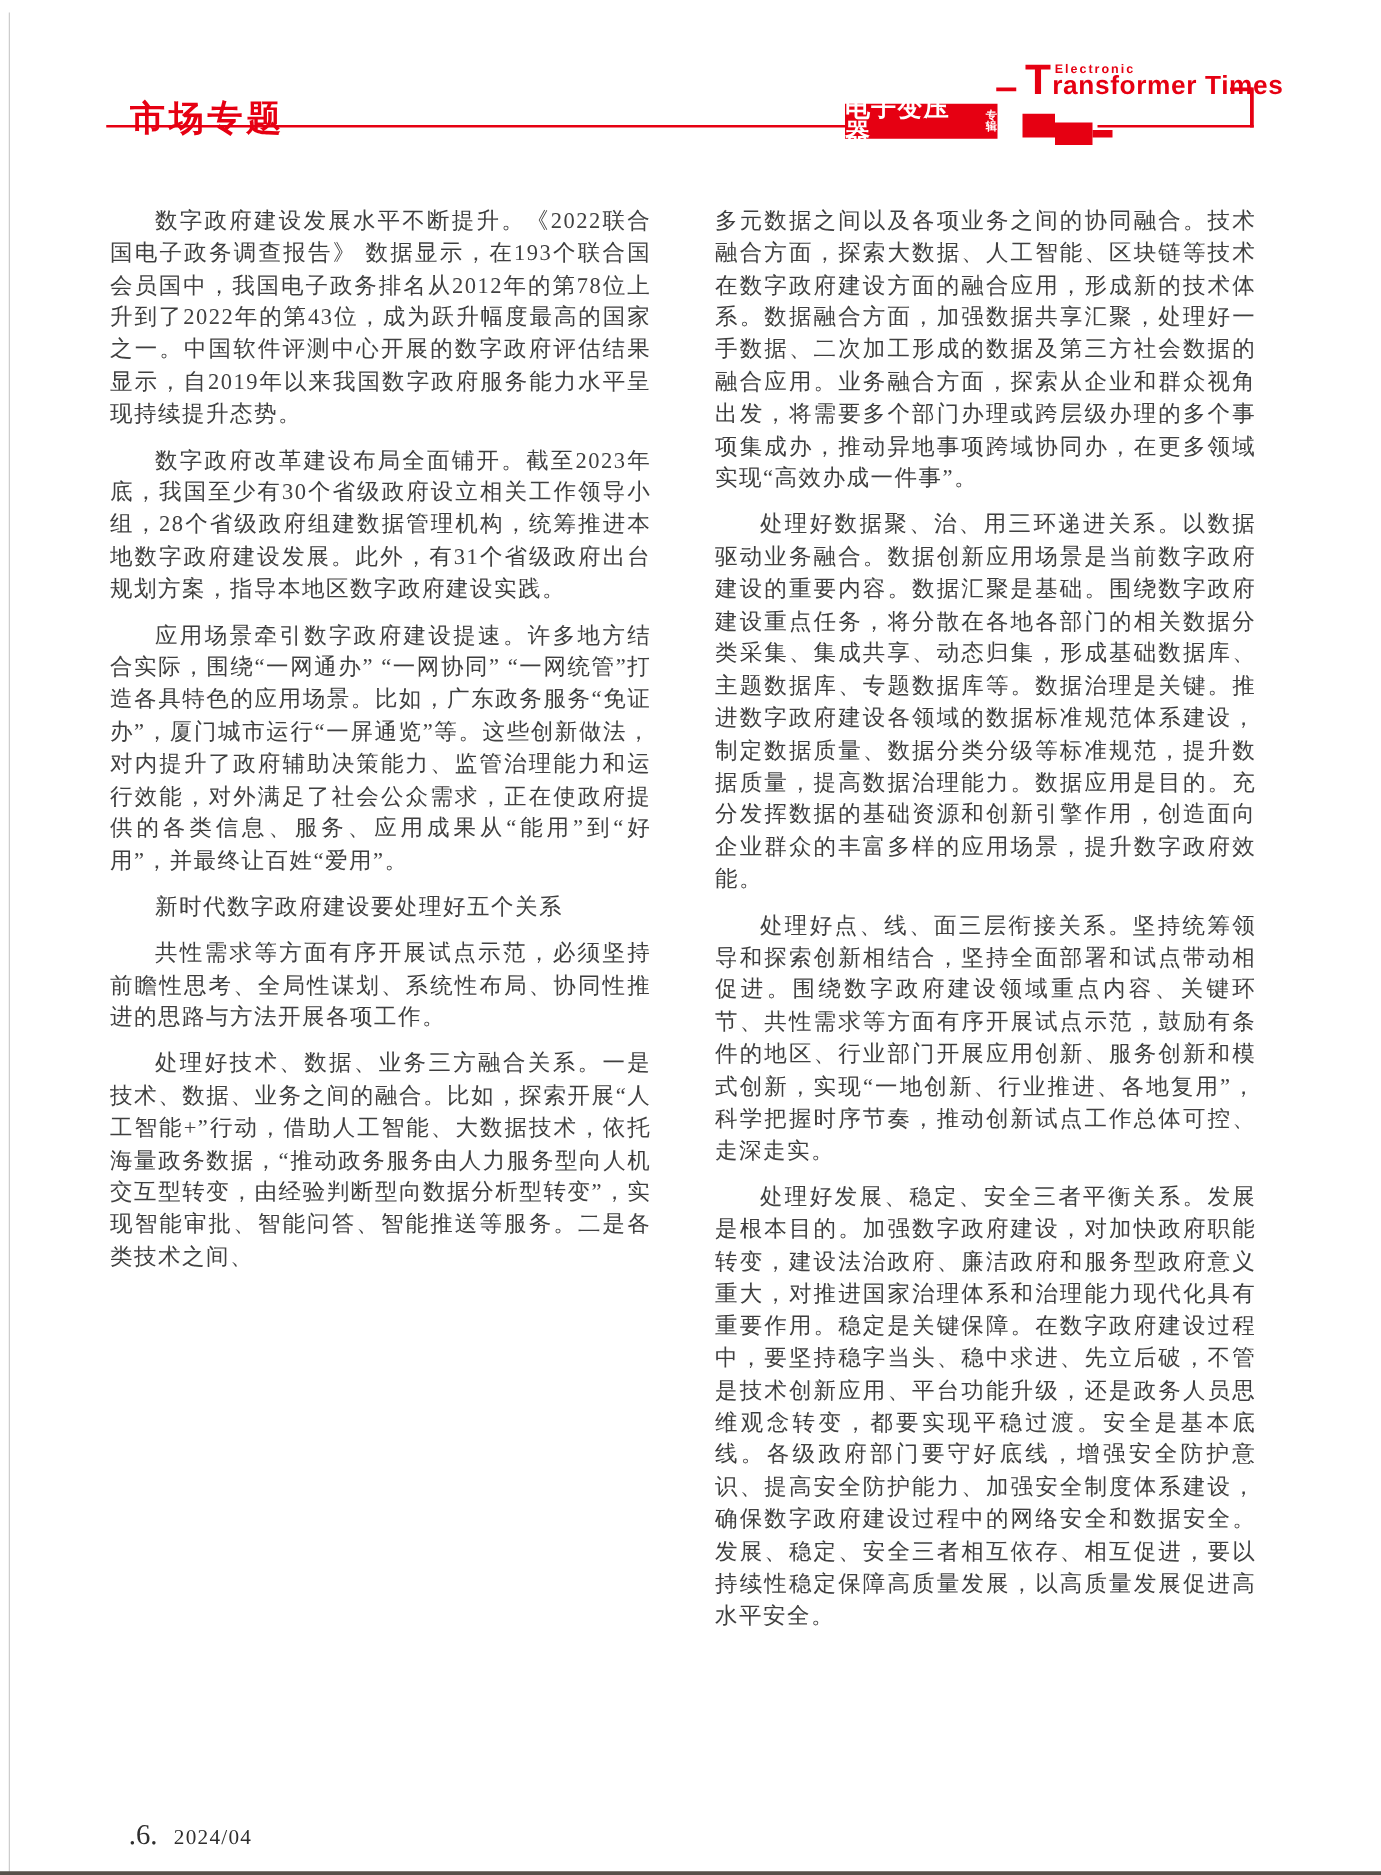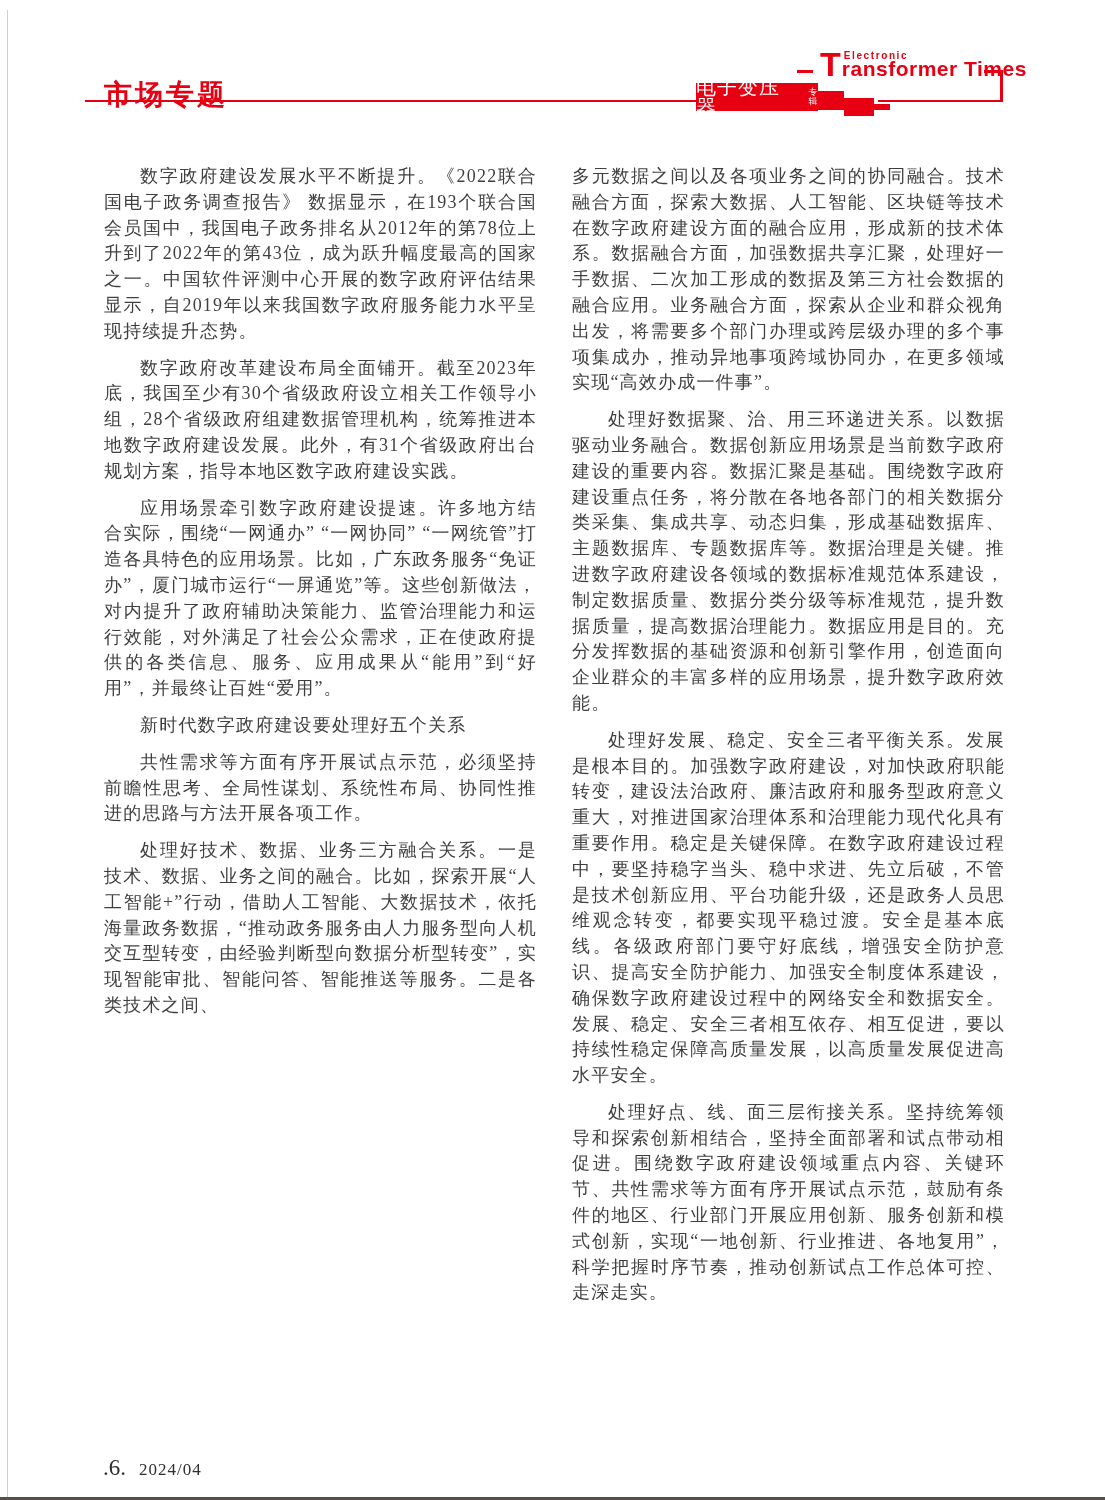--- a/index.html
+++ b/index.html
@@ -30,40 +30,40 @@
     font-family:"Liberation Sans", sans-serif;font-weight:bold;
   }
   .en-initial{font-size:34px;line-height:23px;}
   .en-col{display:flex;flex-direction:column;margin-left:1px;justify-content:center;}
   .en-electronic{font-size:10px;line-height:11px;letter-spacing:1.6px;margin-left:2px;}
   .en-rest{font-size:21px;line-height:15px;letter-spacing:0.5px;}
   .corner-top{position:absolute;left:984px;top:70px;width:18px;height:3px;background:var(--accent_red,#e60012);}
   .corner-vert{position:absolute;left:1000px;top:70px;width:3px;height:32px;background:var(--accent_red,#e60012);}
   .rule-right{position:absolute;left:878px;top:100px;width:125px;height:2px;background:var(--accent_red,#e60012);}
   .cn-box{
-    position:absolute;left:696px;top:83px;width:122px;height:28px;
+    position:absolute;left:676px;top:83px;width:122px;height:28px;
     background:var(--accent_red,#e60012);color:#ffffff;
     display:flex;align-items:center;justify-content:center;
-    font-family:"Liberation Sans", sans-serif;font-weight:normal;
+    font-family:"Liberation Sans", sans-serif;font-weight:bold;
   }
   .cn-name{font-size:20px;letter-spacing:1px;line-height:1;}
   .cn-suffix{display:inline-block;width:10px;font-size:9px;line-height:1.05;margin-left:14px;word-break:break-all;}
   .step{position:absolute;background:var(--accent_red,#e60012);}
   .step1{left:818px;top:91px;width:26px;height:19px;}
   .step2{left:844px;top:98px;width:30px;height:18px;}
   .step3{left:874px;top:104px;width:16px;height:6px;}
 
   
   .col{
     position:absolute;top:164px;width:433px;
     font-size:18px;line-height:25.8px;
     color:var(--body_text,#3f3f3f);
     text-align:justify;letter-spacing:1.2px;
   }
-  .col-left{left:104px;}
+  .col-left{left:88px;}
   .col-right{left:572px;}
   .para{margin:0 0 11px 0;text-indent:2em;}
   .para.no-indent{text-indent:0;}
 
   
   .footer{position:absolute;left:103px;top:1424px;display:flex;align-items:baseline;gap:13px;color:#2e2e2e;}
   .pagenum{font-size:23px;}
   .issue{font-size:17px;letter-spacing:1px;margin-top:36px;}
 </style>
 </head>
@@ -102,21 +102,21 @@
     <p class="para">数字政府改革建设布局全面铺开。截至2023年底，我国至少有30个省级政府设立相关工作领导小组，28个省级政府组建数据管理机构，统筹推进本地数字政府建设发展。此外，有31个省级政府出台规划方案，指导本地区数字政府建设实践。</p>
     <p class="para">应用场景牵引数字政府建设提速。许多地方结合实际，围绕“一网通办” “一网协同” “一网统管”打造各具特色的应用场景。比如，广东政务服务“免证办”，厦门城市运行“一屏通览”等。这些创新做法，对内提升了政府辅助决策能力、监管治理能力和运行效能，对外满足了社会公众需求，正在使政府提供的各类信息、服务、应用成果从“能用”到“好用”，并最终让百姓“爱用”。</p>
     <p class="para">新时代数字政府建设要处理好五个关系</p>
     <p class="para">共性需求等方面有序开展试点示范，必须坚持前瞻性思考、全局性谋划、系统性布局、协同性推进的思路与方法开展各项工作。</p>
     <p class="para">处理好技术、数据、业务三方融合关系。一是技术、数据、业务之间的融合。比如，探索开展“人工智能+”行动，借助人工智能、大数据技术，依托海量政务数据，“推动政务服务由人力服务型向人机交互型转变，由经验判断型向数据分析型转变”，实现智能审批、智能问答、智能推送等服务。二是各类技术之间、</p>
   </div>
 
   <div class="col col-right">
     <p class="para no-indent">多元数据之间以及各项业务之间的协同融合。技术融合方面，探索大数据、人工智能、区块链等技术在数字政府建设方面的融合应用，形成新的技术体系。数据融合方面，加强数据共享汇聚，处理好一手数据、二次加工形成的数据及第三方社会数据的融合应用。业务融合方面，探索从企业和群众视角出发，将需要多个部门办理或跨层级办理的多个事项集成办，推动异地事项跨域协同办，在更多领域实现“高效办成一件事”。</p>
     <p class="para">处理好数据聚、治、用三环递进关系。以数据驱动业务融合。数据创新应用场景是当前数字政府建设的重要内容。数据汇聚是基础。围绕数字政府建设重点任务，将分散在各地各部门的相关数据分类采集、集成共享、动态归集，形成基础数据库、主题数据库、专题数据库等。数据治理是关键。推进数字政府建设各领域的数据标准规范体系建设，制定数据质量、数据分类分级等标准规范，提升数据质量，提高数据治理能力。数据应用是目的。充分发挥数据的基础资源和创新引擎作用，创造面向企业群众的丰富多样的应用场景，提升数字政府效能。</p>
+    <p class="para">处理好点、线、面三层衔接关系。坚持统筹领导和探索创新相结合，坚持全面部署和试点带动相促进。围绕数字政府建设领域重点内容、关键环节、共性需求等方面有序开展试点示范，鼓励有条件的地区、行业部门开展应用创新、服务创新和模式创新，实现“一地创新、行业推进、各地复用”，科学把握时序节奏，推动创新试点工作总体可控、走深走实。</p>
     <p class="para">处理好发展、稳定、安全三者平衡关系。发展是根本目的。加强数字政府建设，对加快政府职能转变，建设法治政府、廉洁政府和服务型政府意义重大，对推进国家治理体系和治理能力现代化具有重要作用。稳定是关键保障。在数字政府建设过程中，要坚持稳字当头、稳中求进、先立后破，不管是技术创新应用、平台功能升级，还是政务人员思维观念转变，都要实现平稳过渡。安全是基本底线。各级政府部门要守好底线，增强安全防护意识、提高安全防护能力、加强安全制度体系建设，确保数字政府建设过程中的网络安全和数据安全。发展、稳定、安全三者相互依存、相互促进，要以持续性稳定保障高质量发展，以高质量发展促进高水平安全。</p>
-    <p class="para">处理好点、线、面三层衔接关系。坚持统筹领导和探索创新相结合，坚持全面部署和试点带动相促进。围绕数字政府建设领域重点内容、关键环节、共性需求等方面有序开展试点示范，鼓励有条件的地区、行业部门开展应用创新、服务创新和模式创新，实现“一地创新、行业推进、各地复用”，科学把握时序节奏，推动创新试点工作总体可控、走深走实。</p>
   </div>
 
   <div class="footer">
     <span class="pagenum">.6.</span>
     <span class="issue">2024/04</span>
   </div>
 </div>
 
 </body></html>

